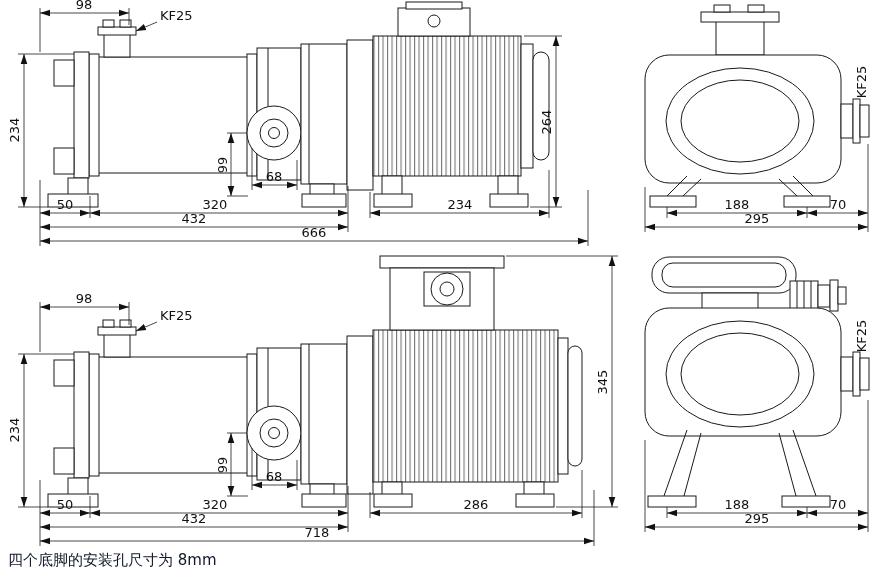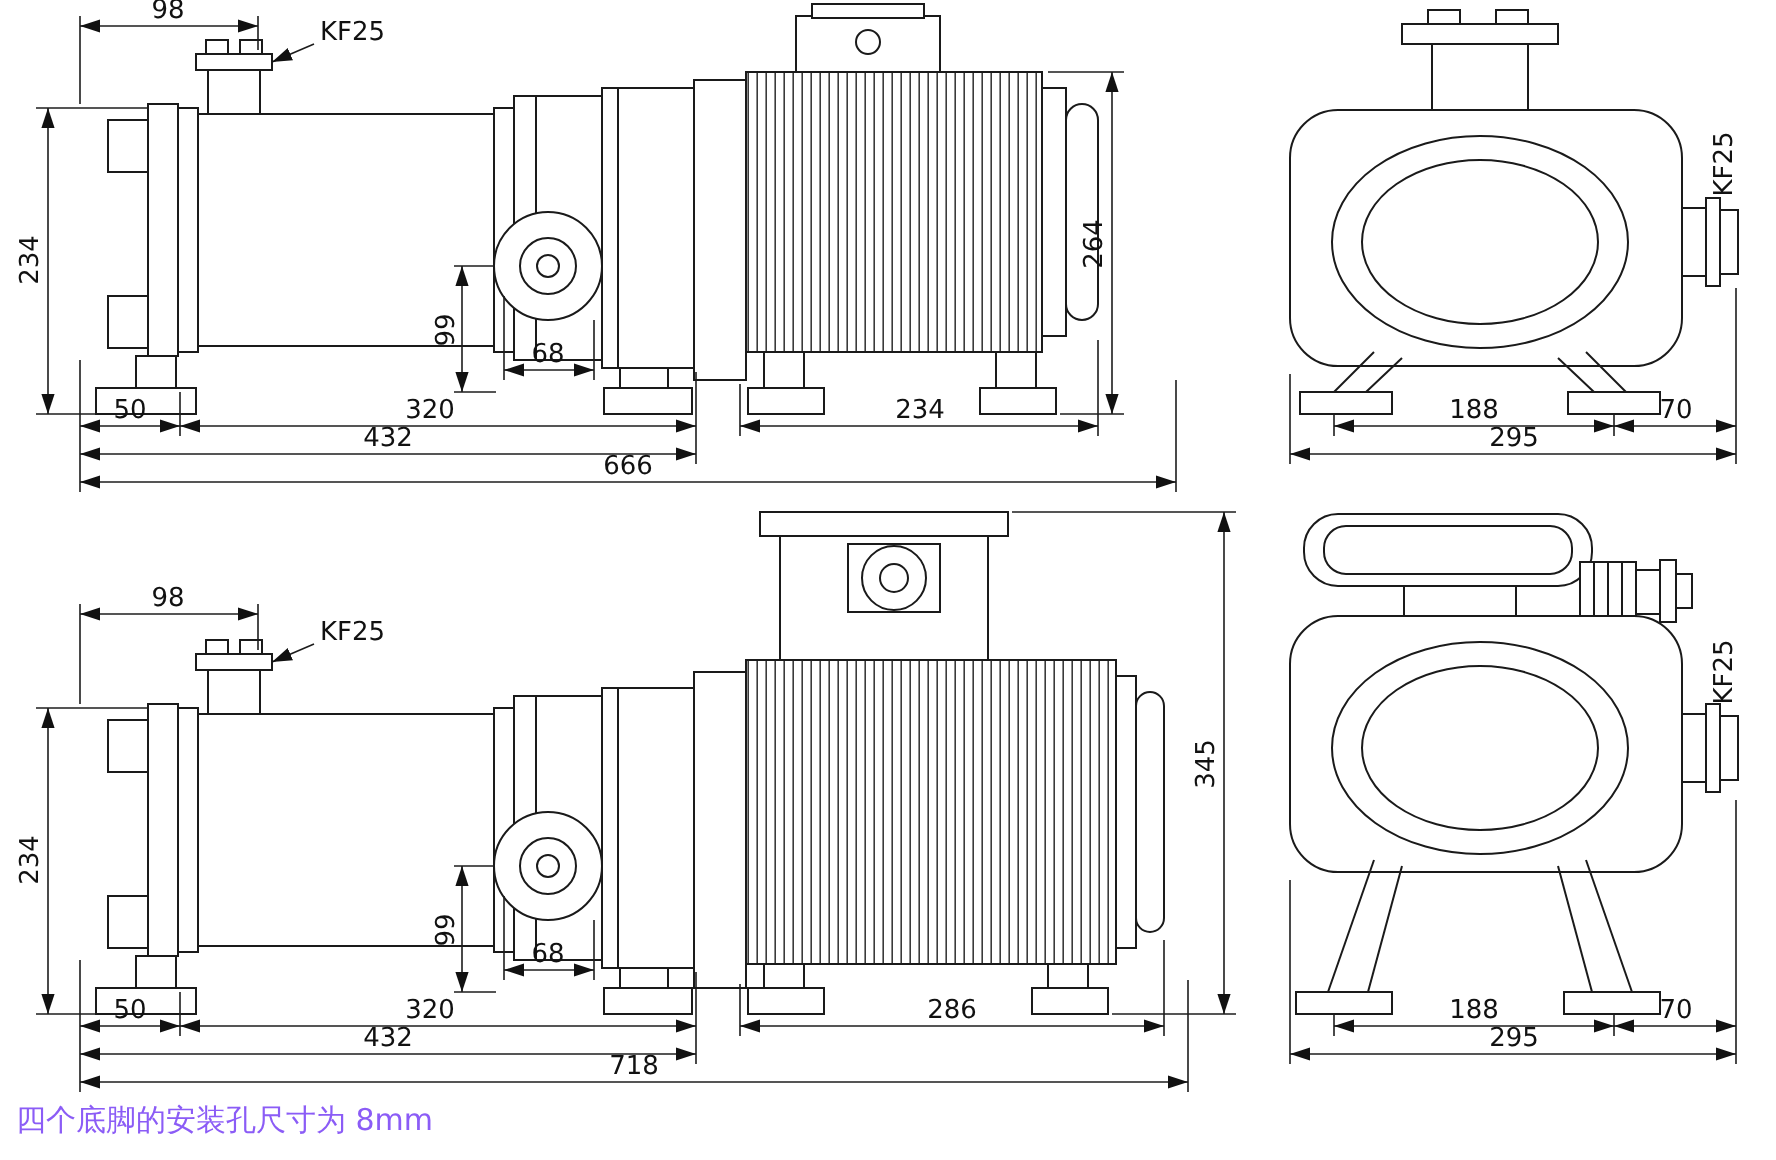--- a/index.html
+++ b/index.html
@@ -7,21 +7,21 @@
           font-family:"DejaVu Sans","Liberation Sans",sans-serif;}
   svg{position:absolute;left:0;top:0;}
   
   .o{stroke:#1a1a1a;stroke-width:1;fill:#fff;}
   .ln{stroke:#1a1a1a;stroke-width:1;fill:none;}
   
   .dim line, .dim path{stroke:#1c1c1c;stroke-width:0.8;fill:none;}
   text{font-family:"DejaVu Sans","Liberation Sans",sans-serif;font-size:13px;fill:#111;}
   .t{text-anchor:middle;}
   .ts{text-anchor:start;}
-  .note{position:absolute;left:8px;top:551px;font-size:15px;color:#8b5cf6;}
+  .note{position:absolute;left:8px;top:551px;font-size:15px;color:#0f172a;}
 </style>
 </head>
 <body>
 
 <div class="canvas">
 <svg width="888" height="580" viewBox="0 0 888 580">
   <defs>
     <pattern id="fins" width="4.5" height="8" patternUnits="userSpaceOnUse">
       <rect width="4.5" height="8" fill="#fff"></rect>
       <line x1="0.6" y1="0" x2="0.6" y2="8" stroke="#3a3a3a" stroke-width="0.8"></line>

